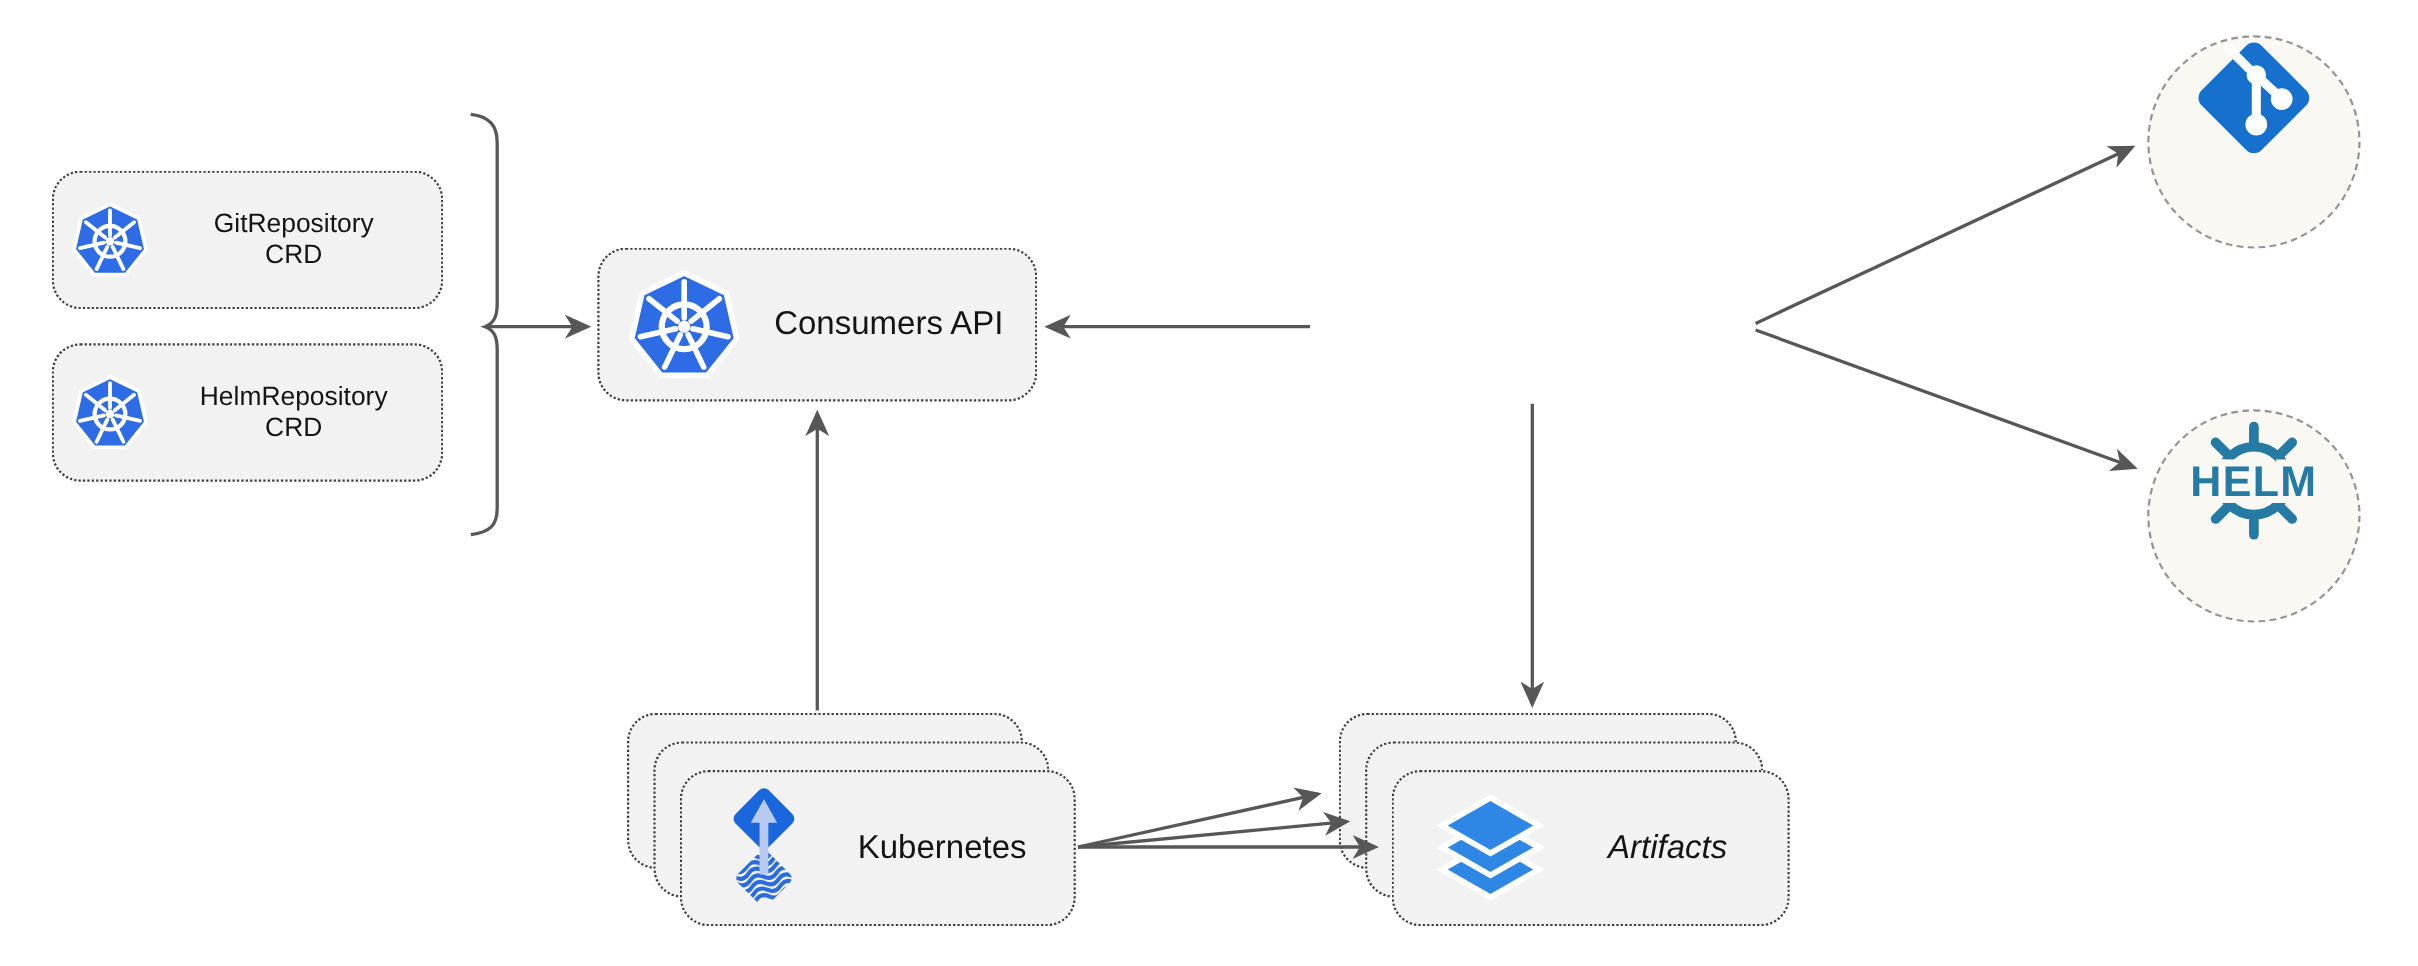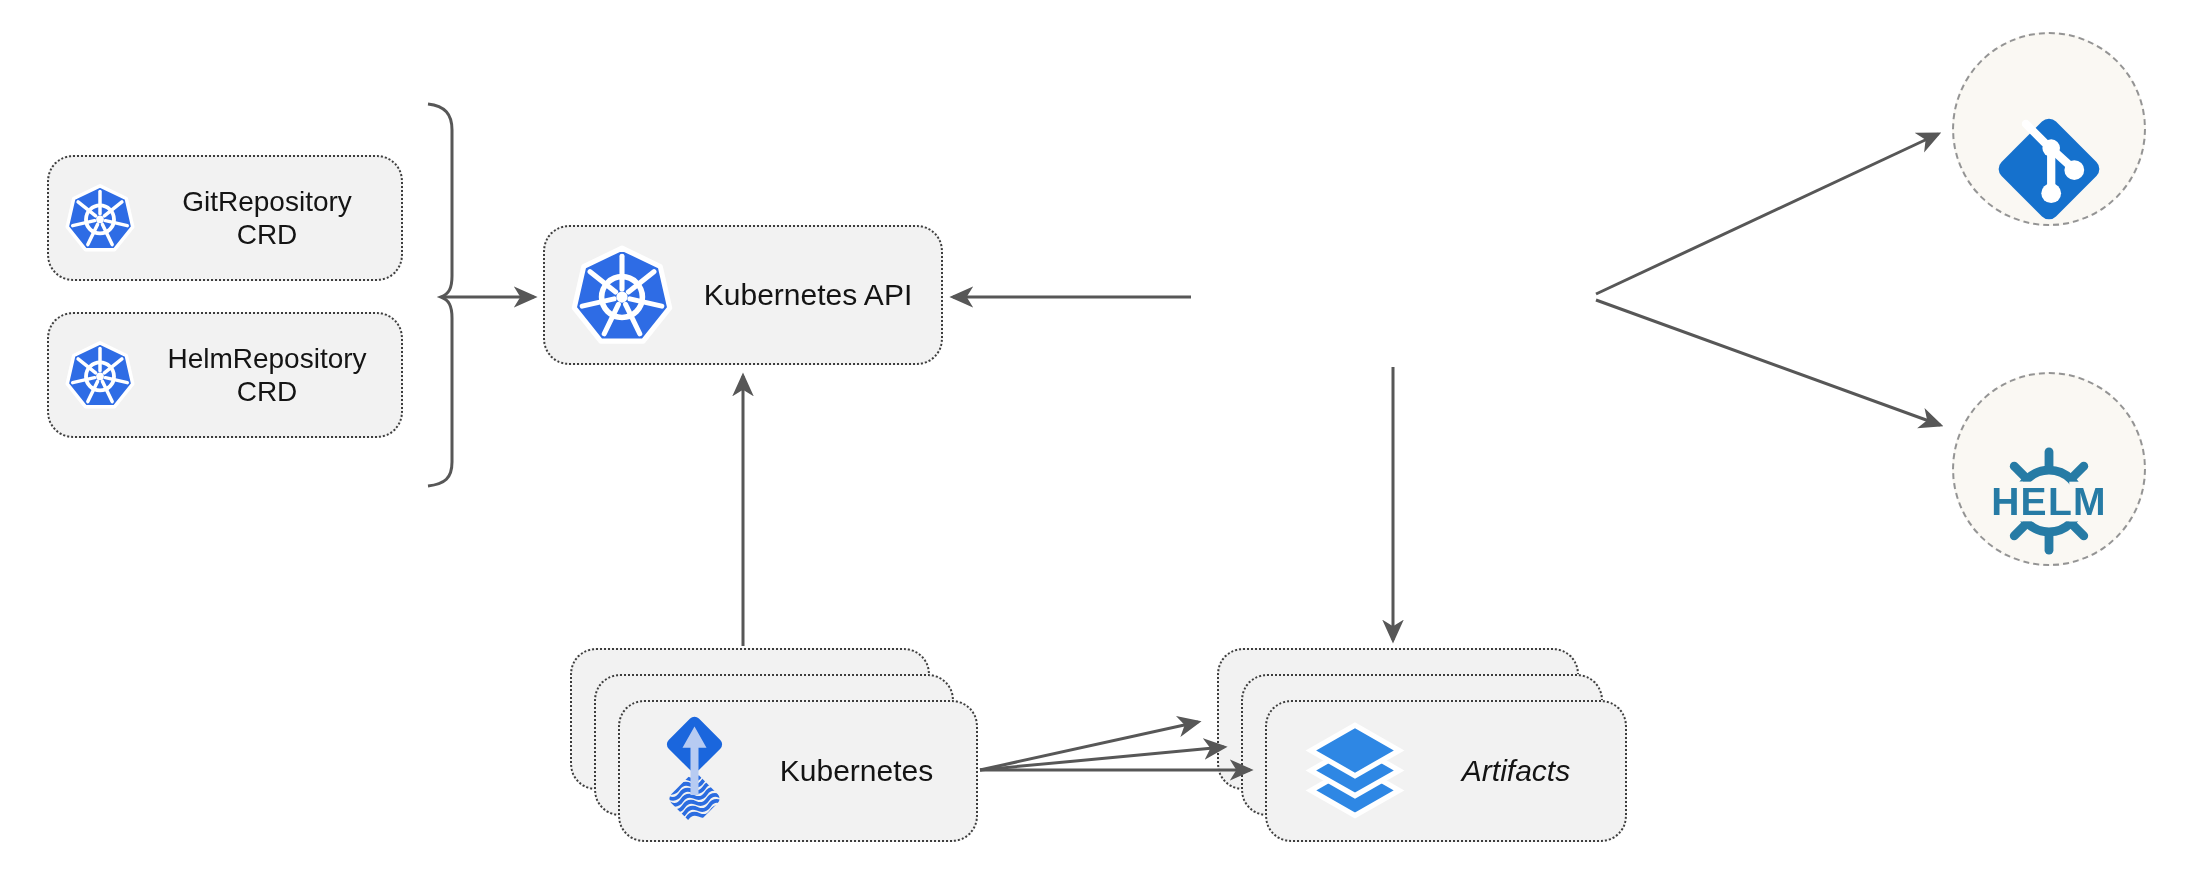--- a/index.html
+++ b/index.html
@@ -12,40 +12,40 @@
   html,body{margin:0;padding:0;}
   body{font-family:"Liberation Sans",sans-serif;background:var(--canvas-bg);}
   #canvas{position:relative;width:2198px;height:878px;background:var(--canvas-bg);overflow:hidden;}
 
   .node{
     position:absolute;box-sizing:border-box;background:var(--node-fill);
     border:2.5px dotted var(--node-border);border-radius:26px;
     display:flex;align-items:center;color:var(--label-color);
   }
   .node .lbl{flex:1;text-align:center;font-size:30px;line-height:1.18;white-space:nowrap;}
-  .crd .lbl{font-size:28px;}
+  .crd .lbl{font-size:24px;}
 
   #n-gitrepo {left:47px; top:155px; width:356px; height:126px; padding:0 12px 0 16px; gap:10px;}
   #n-helmrepo{left:47px; top:312px; width:356px; height:126px; padding:0 12px 0 16px; gap:10px;}
   #n-k8sapi  {left:543px;top:225px; width:400px; height:140px; padding:0 14px 0 26px; gap:16px;}
   #n-source  {left:1193px;top:225px;width:400px; height:140px; padding:0 14px 0 40px; gap:18px;}
 
   .stack-layer{position:absolute;box-sizing:border-box;background:var(--node-fill);
     border:2.5px dotted var(--node-border);border-radius:26px;}
   #consumers-back {left:570px; top:648px; width:360px; height:142px;}
   #consumers-mid  {left:594px; top:674px; width:360px; height:142px;}
   #n-consumers    {left:618px; top:700px; width:360px; height:142px; padding:0 14px 0 30px; gap:12px;}
   #artifacts-back {left:1217px;top:648px; width:362px; height:142px;}
   #artifacts-mid  {left:1241px;top:674px; width:362px; height:142px;}
   #n-artifacts    {left:1265px;top:700px; width:362px; height:142px; padding:0 14px 0 34px; gap:12px;font-style:italic;}
 
   .ext-circle{
     position:absolute;width:194px;height:194px;border-radius:50%;box-sizing:border-box;
     background:var(--circle-fill);border:2.5px dashed var(--circle-border);
-    display:flex;align-items:flex-end;justify-content:center;
+    display:flex;align-items:flex-start;justify-content:center;
   }
   #ext-git {left:1952px;top:32px;}
   #ext-helm{left:1952px;top:372px;}
 
   .icon{flex:0 0 auto;display:block;}
 
   #edges{position:absolute;left:0;top:0;z-index:10;pointer-events:none;}
   .edge{stroke:var(--edge-gray);stroke-width:3;fill:none;}
   .arrow{marker-end:url(#arw);}
 
@@ -117,21 +117,21 @@
     <div class="lbl">
       <div>HelmRepository</div>
       <div>CRD</div>
     </div>
   </div>
 
   <div class="node" id="n-k8sapi">
     <svg class="icon" width="102" height="102" viewBox="0 0 100 100">
         <use href="#k8s-logo"></use>
       </svg>
-    <div class="lbl">Kubernetes API</div>
+    <div class="lbl">Consumers API</div>
   </div>
 
 
   <div class="stack-layer" id="consumers-back"></div>
   <div class="stack-layer" id="consumers-mid"></div>
   <div class="node" id="n-consumers">
     <svg class="icon" width="89" height="118" viewBox="0 0 100 132">
         <use href="#flux-logo"></use>
       </svg>
     <div class="lbl">Kubernetes</div>

